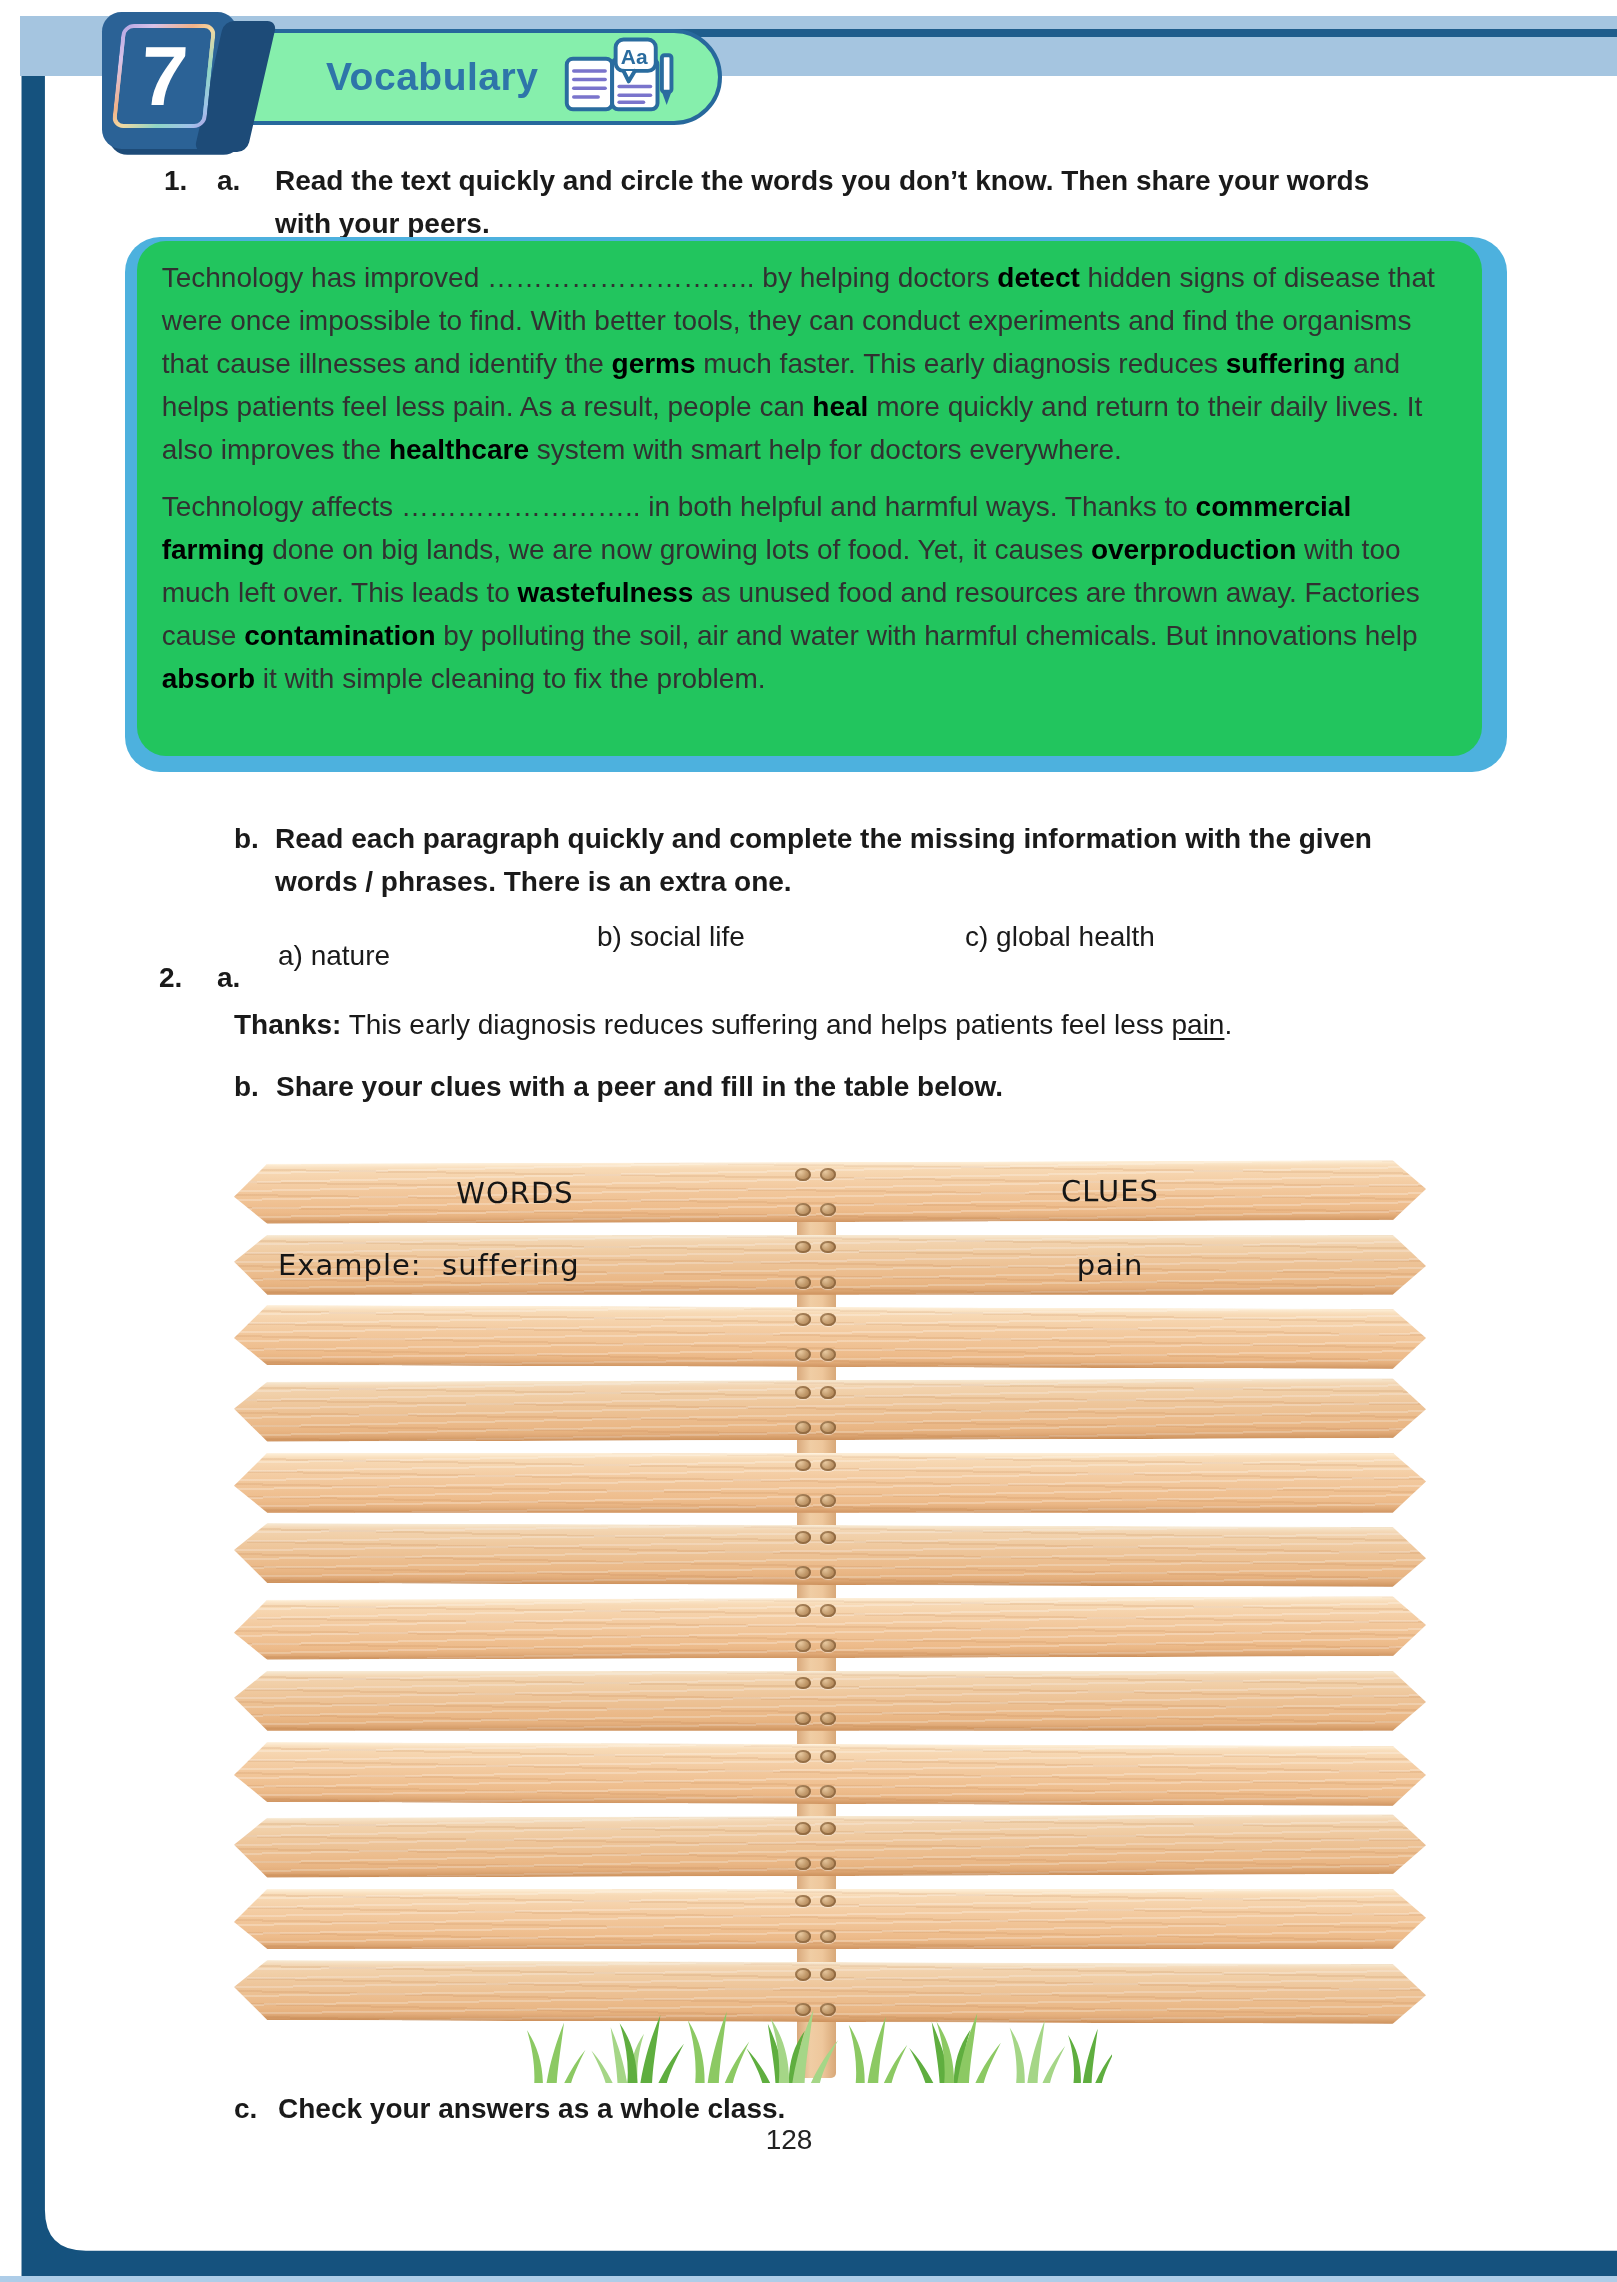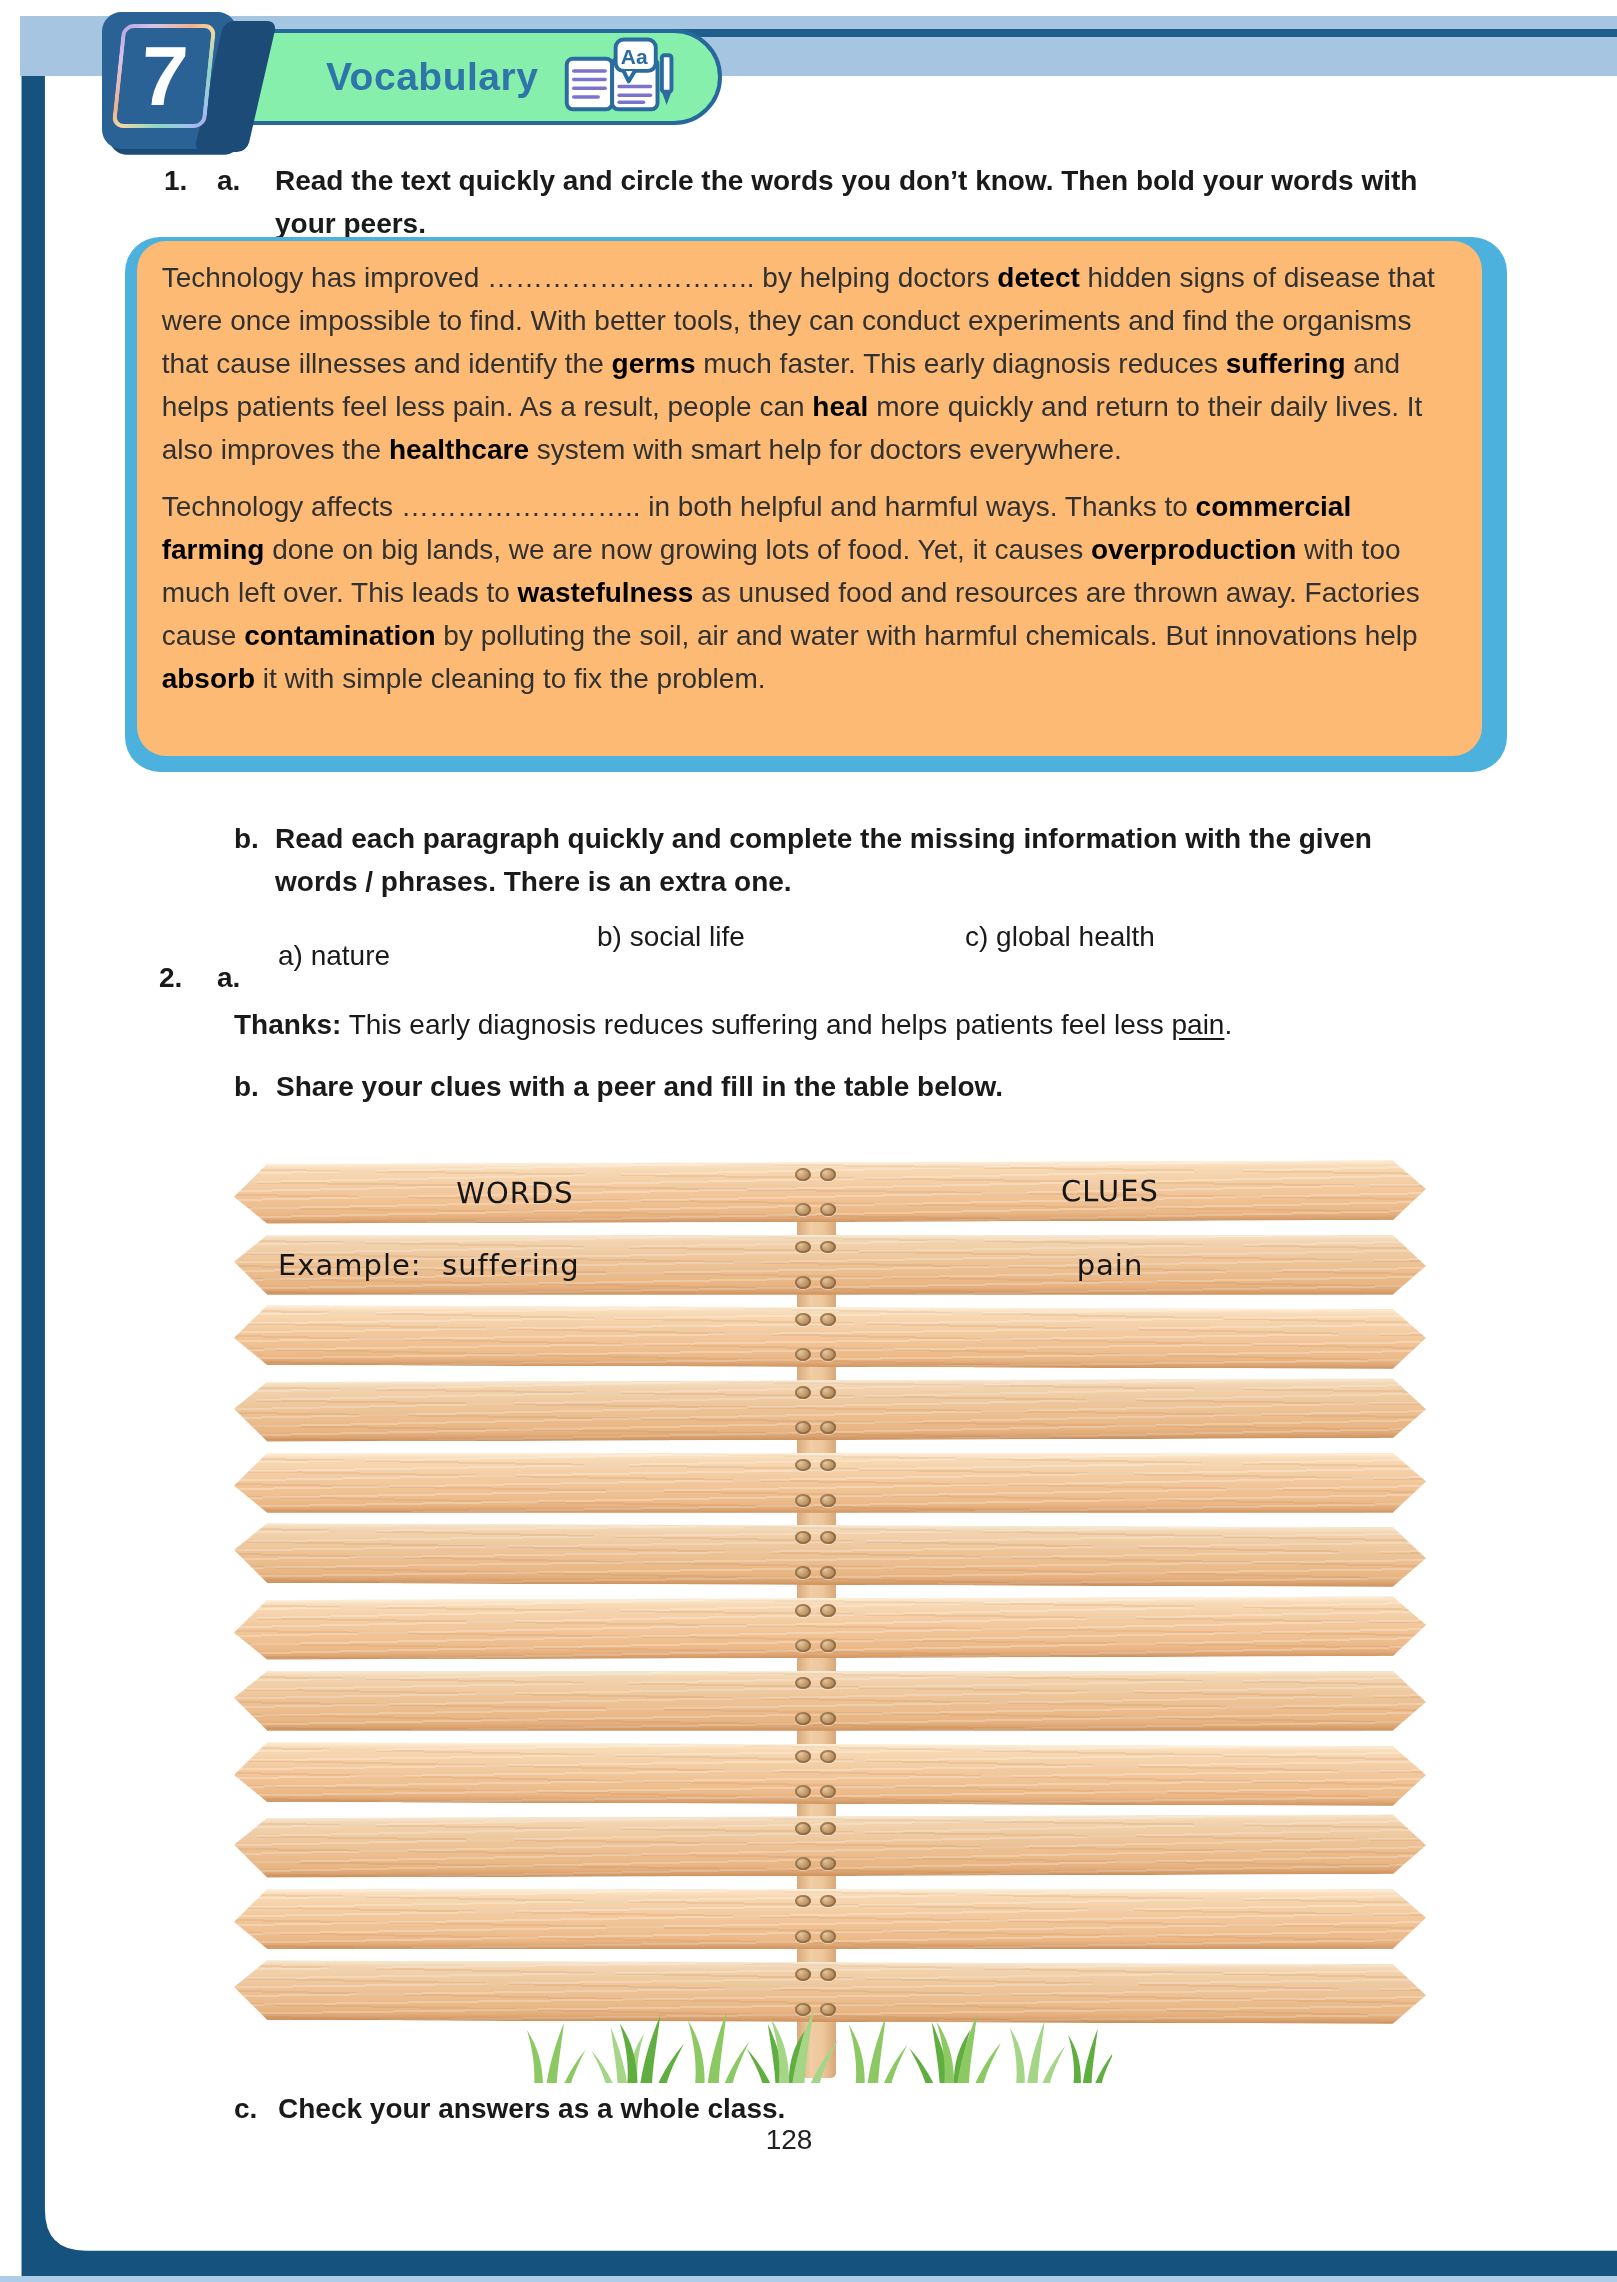--- a/index.html
+++ b/index.html
@@ -30,21 +30,21 @@
 
   
   .instr{position:absolute;font-weight:bold;font-size:28px;line-height:43px;color:#1a1a1a;z-index:3;}
   .plain{font-weight:normal;}
   .opt-key{font-weight:normal;}
   .u{text-decoration:underline;text-underline-offset:3.9px;}
 
   
   .reading-box{position:absolute;left:125px;top:237px;width:1382px;height:535px;background:#4db1de;
       border-radius:35px;z-index:3;}
-  .reading-inner{position:absolute;left:11.7px;top:3.9px;right:25px;bottom:15.6px;background:#fdba74;
+  .reading-inner{position:absolute;left:11.7px;top:3.9px;right:25px;bottom:15.6px;background:#22c55e;
       border-radius:29px;padding:15.6px 29px 9.8px 25px;box-sizing:border-box;}
   .reading-par{margin:0 0 13.7px 0;font-size:28px;line-height:43px;color:#313131;}
   .reading-par b{color:#000000;}
 
   
   .fence{position:absolute;left:234px;top:1162px;width:1192px;height:928px;z-index:3;}
   .post{position:absolute;left:563px;top:24.4px;width:39px;height:892px;z-index:0;border-radius:4.9px;
       background:linear-gradient(90deg,#d9a97c 0%,#f0cda4 35%,#eec79c 65%,#d8a878 100%);}
   .planks{position:relative;z-index:1;}
   .plank{position:relative;height:60px;margin-bottom:12.7px;
@@ -112,21 +112,21 @@
     <div class="unit-badge">
       <div class="badge-flap"></div>
       <div class="badge-inner">
         <span class="badge-num">7</span>
       </div>
     </div>
   </header>
 
   <span class="instr" style="left:164px;top:159px;">1.</span>
   <span class="instr" style="left:217px;top:159px;">a.</span>
-  <div class="instr" style="left:275px;top:159px;width:1151px;">Read the text quickly and circle the words you don’t know. Then bold your words with your peers.</div>
+  <div class="instr" style="left:275px;top:159px;width:1151px;">Read the text quickly and circle the words you don’t know. Then share your words with your peers.</div>
 
   <div class="reading-box">
     <div class="reading-inner">
       <p class="reading-par"><span>Technology has improved ……………………….. by helping doctors </span><b>detect</b><span> hidden signs of disease that were once impossible to find. With better tools, they can conduct experiments and find the organisms that cause illnesses and identify the </span><b>germs</b><span> much faster. This early diagnosis reduces </span><b>suffering</b><span> and helps patients feel less pain. As a result, people can </span><b>heal</b><span> more quickly and return to their daily lives. It also improves the </span><b>healthcare</b><span> system with smart help for doctors everywhere.</span></p>
       <p class="reading-par"><span>Technology affects …………………….. in both helpful and harmful ways. Thanks to </span><b>commercial farming</b><span> done on big lands, we are now growing lots of food. Yet, it causes </span><b>overproduction</b><span> with too much left over. This leads to </span><b>wastefulness</b><span> as unused food and resources are thrown away. Factories cause </span><b>contamination</b><span> by polluting the soil, air and water with harmful chemicals. But innovations help </span><b>absorb</b><span> it with simple cleaning to fix the problem.</span></p>
     </div>
   </div>
 
   <span class="instr" style="left:234px;top:817px;">b.</span>
   <div class="instr" style="left:275px;top:817px;width:1151px;">Read each paragraph quickly and complete the missing information with the given words / phrases. There is an extra one.</div>

